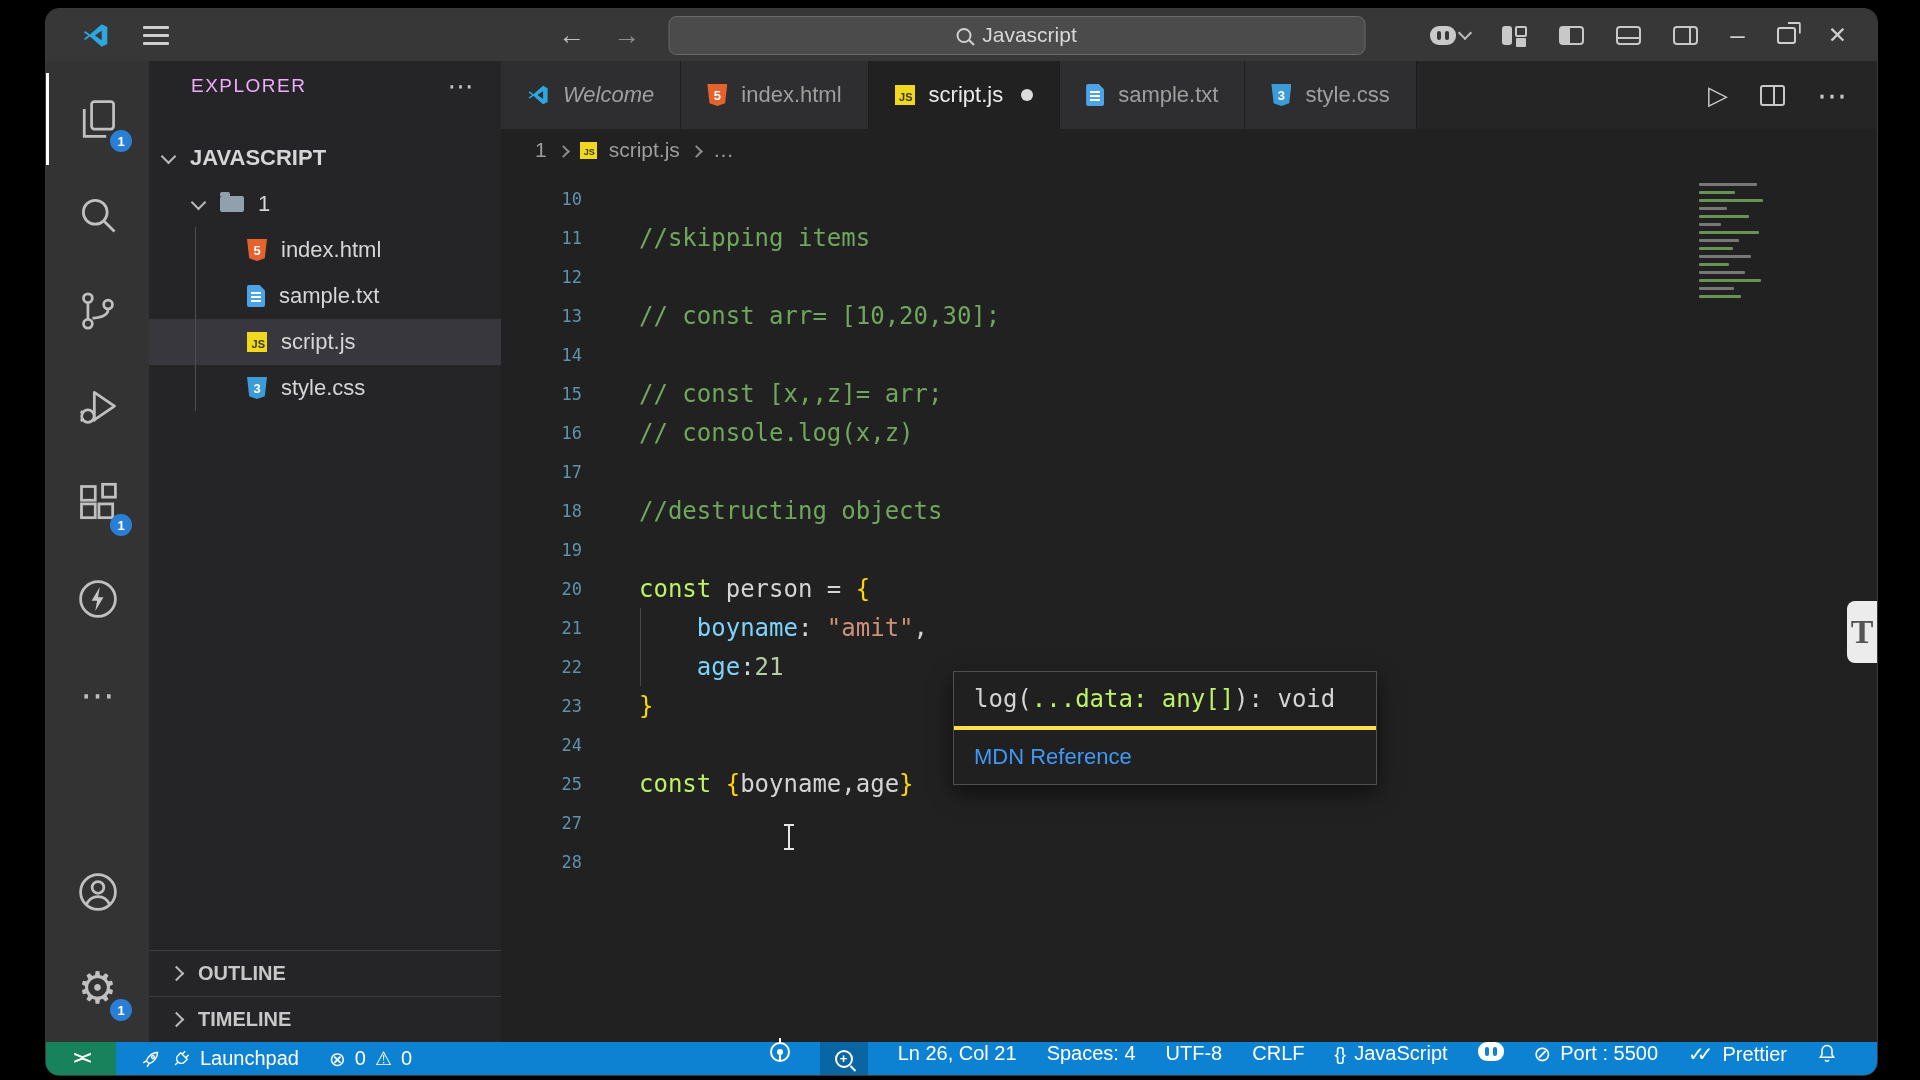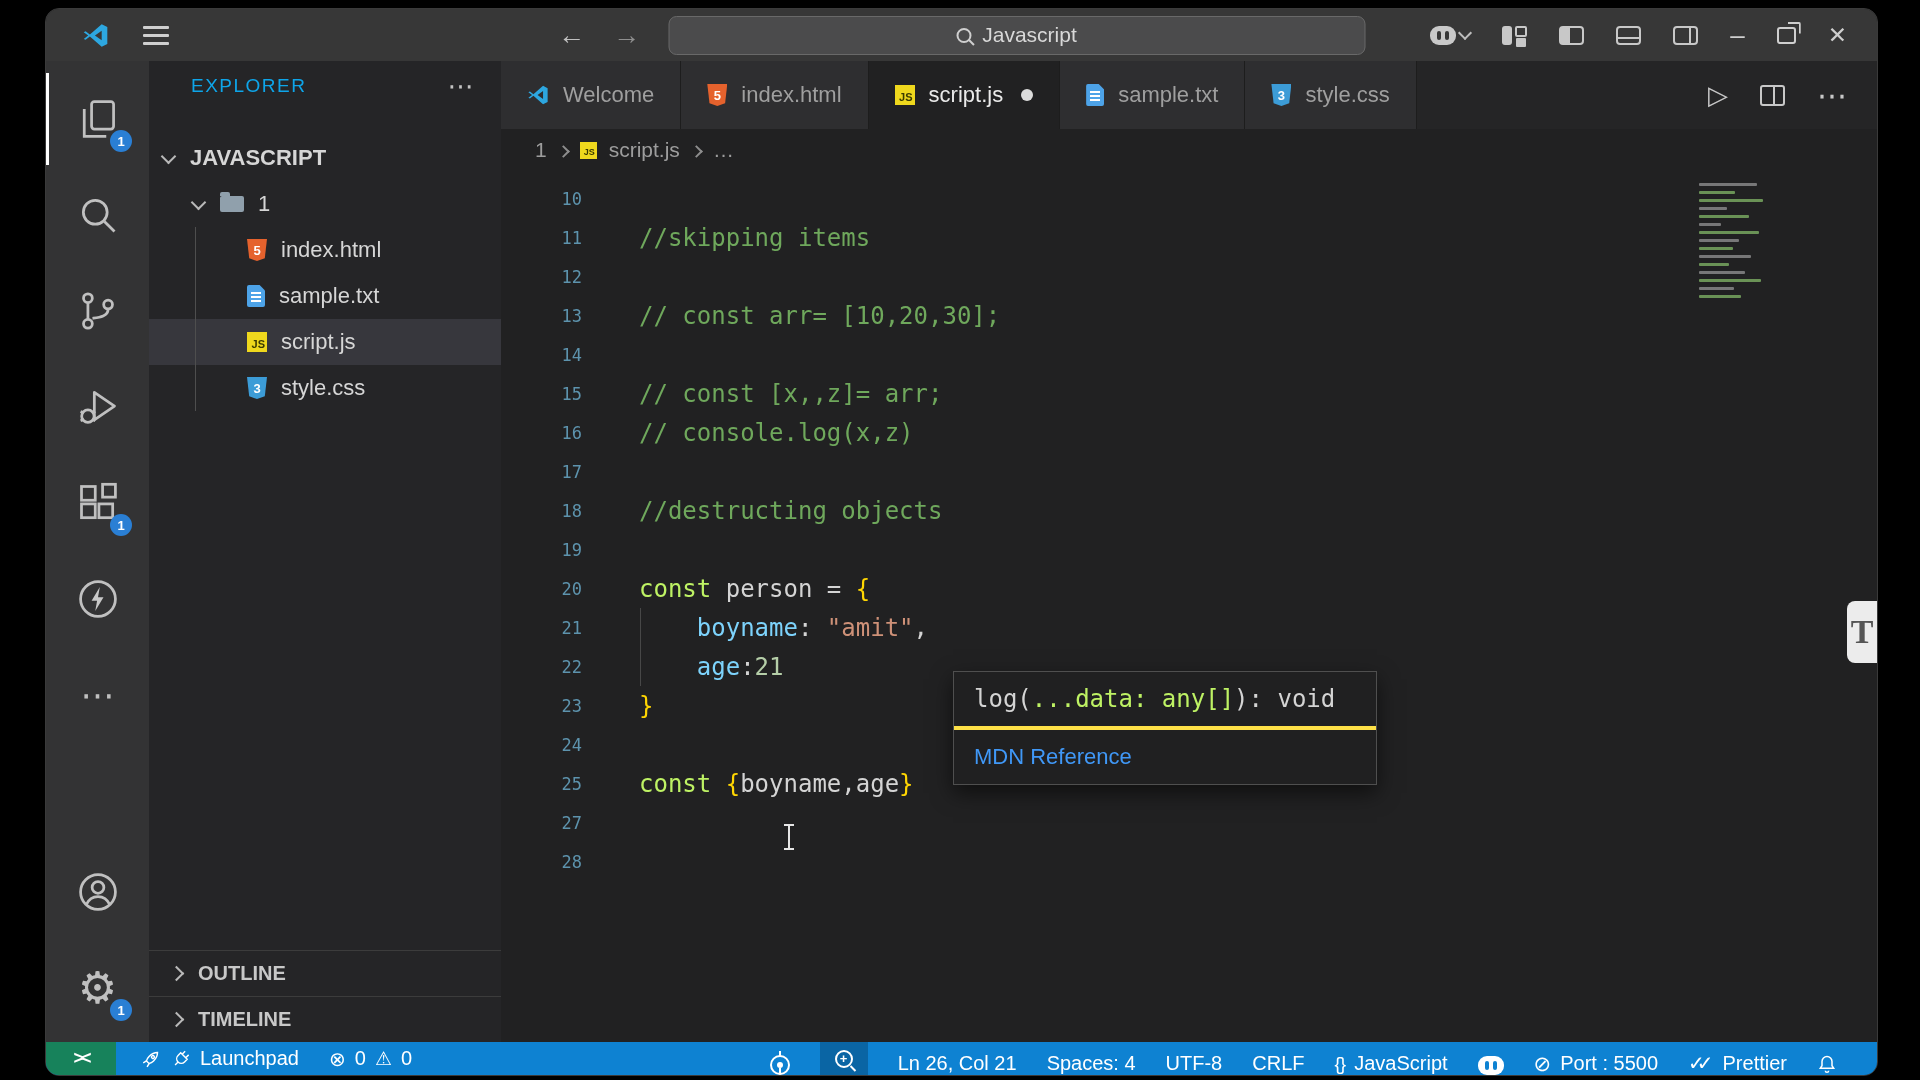--- a/index.html
+++ b/index.html
@@ -47,21 +47,21 @@
   .act svg{stroke:#c0c0c0;fill:none;stroke-width:1.5}
   .act.active::before{content:"";position:absolute;left:0;top:2px;bottom:2px;width:3px;background:#fff}
   .badge{position:absolute;right:17px;bottom:15px;width:22px;height:22px;border-radius:50%;background:#2a7fd4;color:#fff;
          font-size:13px;font-weight:bold;display:flex;align-items:center;justify-content:center}
   .act-ellipsis::before{content:"⋯";font-size:34px;color:#c0c0c0}
   .ic-gear{font-size:44px;color:#c0c0c0;line-height:1}
   .spacer{flex:1}
 
   
   .sidebar{width:352px;background:#252527;flex:none;display:flex;flex-direction:column;color:#cfcfcf;position:relative;min-height:0}
-  .sb-header{height:50px;flex:none;display:flex;align-items:center;padding:0 26px 0 42px;font-size:19px;letter-spacing:1.5px;color:#0ea5e9}
+  .sb-header{height:50px;flex:none;display:flex;align-items:center;padding:0 26px 0 42px;font-size:19px;letter-spacing:1.5px;color:#f0abfc}
   .sb-more{margin-left:auto;color:#c3c3c3}
   .sb-more::before{content:"⋯";font-size:26px}
   .tree{position:relative;flex:none}
   .row{height:46px;display:flex;align-items:center;font-size:22px;color:#d6d6d6}
   .row.root{padding-left:14px;font-weight:bold;margin-top:24px}
   .row.folder{padding-left:44px}
   .row.file{padding-left:98px}
   .row.selected{background:#37373d}
   .chev{width:9px;height:9px;border-right:2px solid #b9b9b9;border-bottom:2px solid #b9b9b9;transform:rotate(45deg);margin-right:16px;flex:none;margin-top:-4px}
   .tree-guide{position:absolute;left:46px;width:1px;background:#4e4e4e}
@@ -82,21 +82,21 @@
   .ic-folder{width:24px;height:16px;background:#90a0ac;border-radius:2px;position:relative;flex:none}
   .ic-folder::before{content:"";position:absolute;top:-4px;left:0;width:10px;height:4px;background:#90a0ac;border-radius:2px 2px 0 0}
   .tree .fic,.tab .fic,.breadcrumb .fic{margin-right:14px}
 
   
   .editor-col{flex:1;display:flex;flex-direction:column;position:relative;background:#212122;min-width:0}
   .tabbar{height:68px;background:#252526;flex:none;display:flex;align-items:stretch}
   .tabs{display:flex;align-items:stretch}
   .tab{display:flex;align-items:center;padding:0 26px;background:#2e2e30;color:#9f9f9f;font-size:22px;border-right:1px solid #1d1d1d;white-space:nowrap}
   .tab.active{background:#212122;color:#eaeaea}
-  .tab.preview .tab-label{}
+  .tab.preview .tab-label{font-style:italic}
   .dot{width:12px;height:12px;border-radius:50%;background:#dcdcdc;margin-left:18px}
   .tab-actions{margin-left:auto;display:flex;align-items:center;gap:32px;padding-right:30px;color:#c8c8c8}
   .ic-run::before{content:"▷";font-size:26px;color:#c8c8c8}
   .ic-split{width:21px;height:17px;border:2px solid #c8c8c8;border-radius:3px;position:relative}
   .ic-split::after{content:"";position:absolute;left:50%;top:0;bottom:0;width:2px;background:#c8c8c8}
   .ic-more::before{content:"⋯";font-size:30px;color:#c8c8c8}
 
   .breadcrumb{height:42px;flex:none;display:flex;align-items:center;padding-left:34px;color:#9d9d9d;font-size:21px;gap:12px}
   .crumb-sep{width:7px;height:7px;border-right:2px solid #8d8d8d;border-bottom:2px solid #8d8d8d;transform:rotate(-45deg);margin-top:2px}
   .ic-js.sm{width:17px;height:17px;font-size:9px}
@@ -125,21 +125,21 @@
   .mm-w{background:rgba(205,205,205,.5)}
 
   .ibeam{position:absolute;left:280px;top:762px;z-index:30}
 
   
   .statusbar{height:33px;background:#0e82d2;flex:none;display:flex;align-items:center;color:#fff;font-size:20px;position:relative;z-index:40}
   .remote{width:70px;height:33px;background:#17825b;display:flex;align-items:center;justify-content:center;flex:none}
   .remote::before{content:"><";font-weight:bold;font-size:18px;letter-spacing:-3px}
   .sb-item{display:flex;align-items:center;gap:9px;white-space:nowrap}
   .sb-left{display:flex;align-items:center;gap:30px;margin-left:24px}
-  .sb-right{margin-left:auto;display:flex;align-items:flex-end;gap:30px;padding-right:40px}
+  .sb-right{margin-left:auto;display:flex;align-items:flex-start;gap:30px;padding-right:40px}
   .glyph{font-size:19px;line-height:1}
   .ic-target{width:16px;height:16px;border:2px solid #fff;border-radius:50%;position:relative;flex:none}
   .ic-target::before{content:"";position:absolute;left:50%;top:-6px;width:2px;height:5px;background:#fff;transform:translateX(-50%);box-shadow:0 17px 0 #fff}
   .ic-target::after{content:"";position:absolute;left:50%;top:50%;width:6px;height:6px;background:#fff;border-radius:50%;transform:translate(-50%,-50%)}
   .zoom-item{height:33px;display:flex;align-items:center;padding:0 15px;background:rgba(0,0,0,.22)}
   .ic-zoom{width:14px;height:14px;border:2px solid #fff;border-radius:50%;position:relative}
   .ic-zoom::after{content:"";position:absolute;width:2px;height:7px;background:#fff;right:-3px;bottom:-6px;transform:rotate(-45deg)}
   .ic-zoom::before{content:"+";position:absolute;left:50%;top:50%;transform:translate(-50%,-54%);font-size:13px;font-weight:bold}
   .ic-braces::before{content:"{}";font-size:19px;letter-spacing:-1px}
   .ic-copilot.white{background:#fff}

